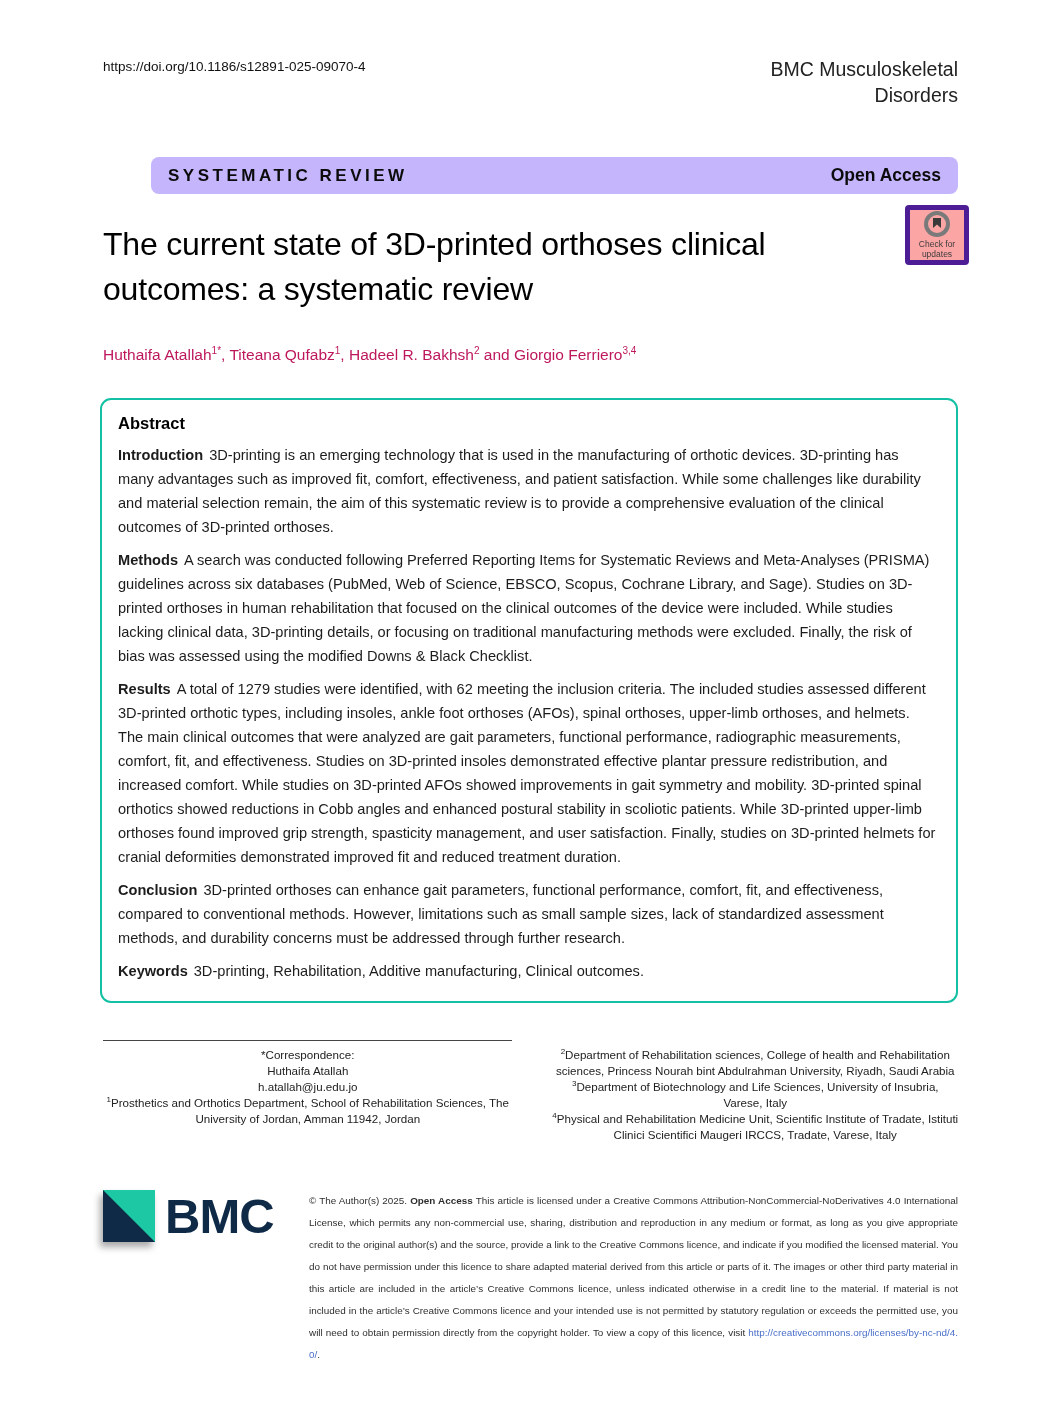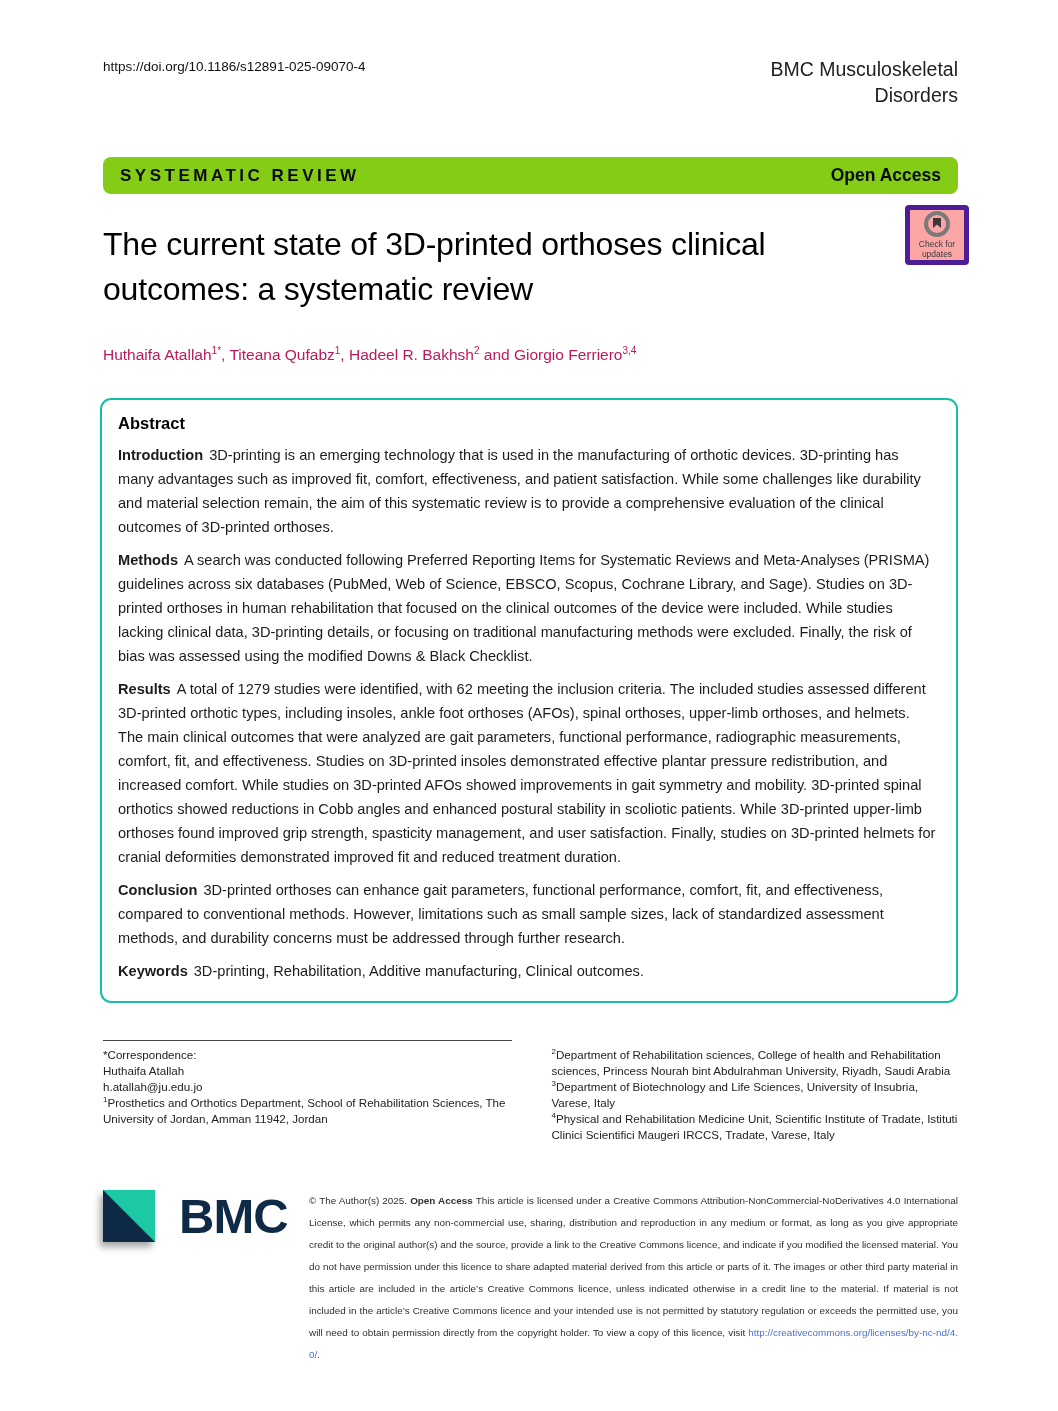--- a/index.html
+++ b/index.html
@@ -40,28 +40,28 @@
   
   .abstract { position:absolute; top:398px; left:100px; width:858px;
     border:2px solid var(--accent); border-radius:11px;
     padding:14px 18px 16px 16px; background:#fff; }
   .abstract h2 { font-size:16.5px; font-weight:bold; color:#000; margin-bottom:10px; }
   .abstract p { font-size:14.6px; line-height:24px; color:#1c1c1c; margin-bottom:9px; }
   .abstract p:last-child { margin-bottom:2px; }
   .abstract .lead { font-weight:bold; padding-right:6px; }
   
   .footnotes { position:absolute; top:1040px; left:103px; width:856px;
-    display:flex; gap:39px; }
+    display:flex; gap:39px;text-align:center; }
   .fn-col { font-size:11.6px; line-height:16px; color:#222; }
   .fn-left { width:418px; border-top:1px solid #444; padding-top:6px; }
   .fn-right { width:416px; padding-top:7px; }
   .fn-col sup { font-size:8px; vertical-align:super; line-height:0; }
   
   .footer { position:absolute; top:1190px; left:103px; right:100px; display:flex; }
-  .logo { display:flex; align-items:flex-start; gap:24px; width:206px; flex:0 0 auto; }
+  .logo { display:flex; align-items:flex-start; gap:10px; width:206px; flex:0 0 auto; }
   .logo-mark { width:52px; height:52px; background:var(--logo-teal); position:relative;
     box-shadow:-3px 5px 7px rgba(0,0,0,0.35); }
   .logo-mark::after { content:""; position:absolute; inset:0; background:var(--navy);
     clip-path:polygon(0 0, 100% 100%, 0 100%); }
   .logo-text { font-size:49px; line-height:52px; font-weight:800; color:var(--navy);
     letter-spacing:-1px; }
   .copyright { flex:1; font-size:9.9px; line-height:22px; color:#2e2e2e;
     text-align:justify; }
   .copyright .oa { font-weight:bold; }
   .copyright a { color:#4a6fc9; text-decoration:none; word-break:break-all; }
@@ -72,21 +72,21 @@
 <div class="header">
   <div class="cite">
     <div>https://doi.org/10.1186/s12891-025-09070-4</div>
   </div>
   <div class="journal">
     <div>BMC Musculoskeletal</div>
     <div>Disorders</div>
   </div>
 </div>
 
-<div class="banner" style="background: #84cc16;">
+<div class="banner" style="background: #c4b5fd; margin-left: 48px;">
   <span class="kind">SYSTEMATIC REVIEW</span>
   <span class="access">Open Access</span>
 </div>
 
 <h1 class="title">The current state of 3D-printed orthoses clinical outcomes: a systematic review</h1>
 
 <div class="badge">
   <svg width="26" height="26" viewBox="0 0 26 26">
     <circle cx="13" cy="13" r="11" fill="none" stroke="#7a7a7a" stroke-width="4"></circle>
     <polygon points="9,7 17,7 17,17 13,13.5 9,17" fill="#3a3a3a"></polygon>

